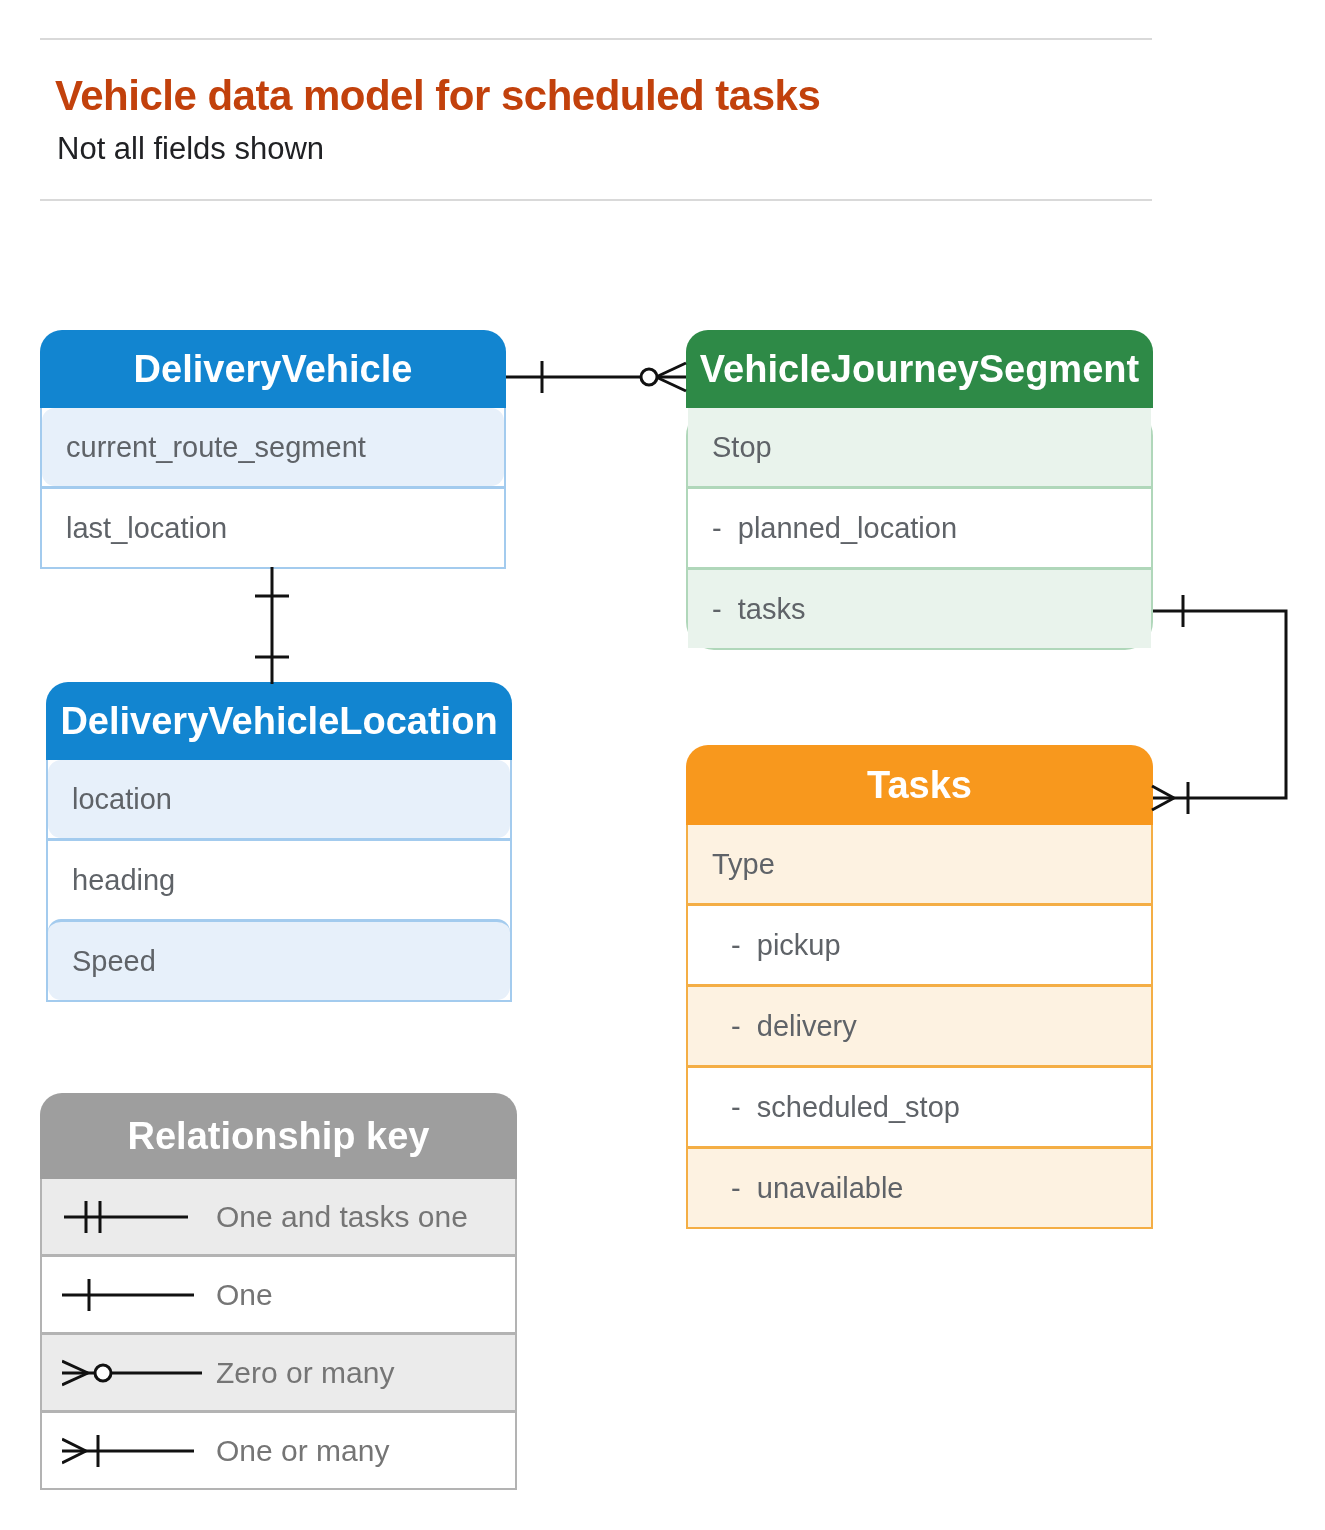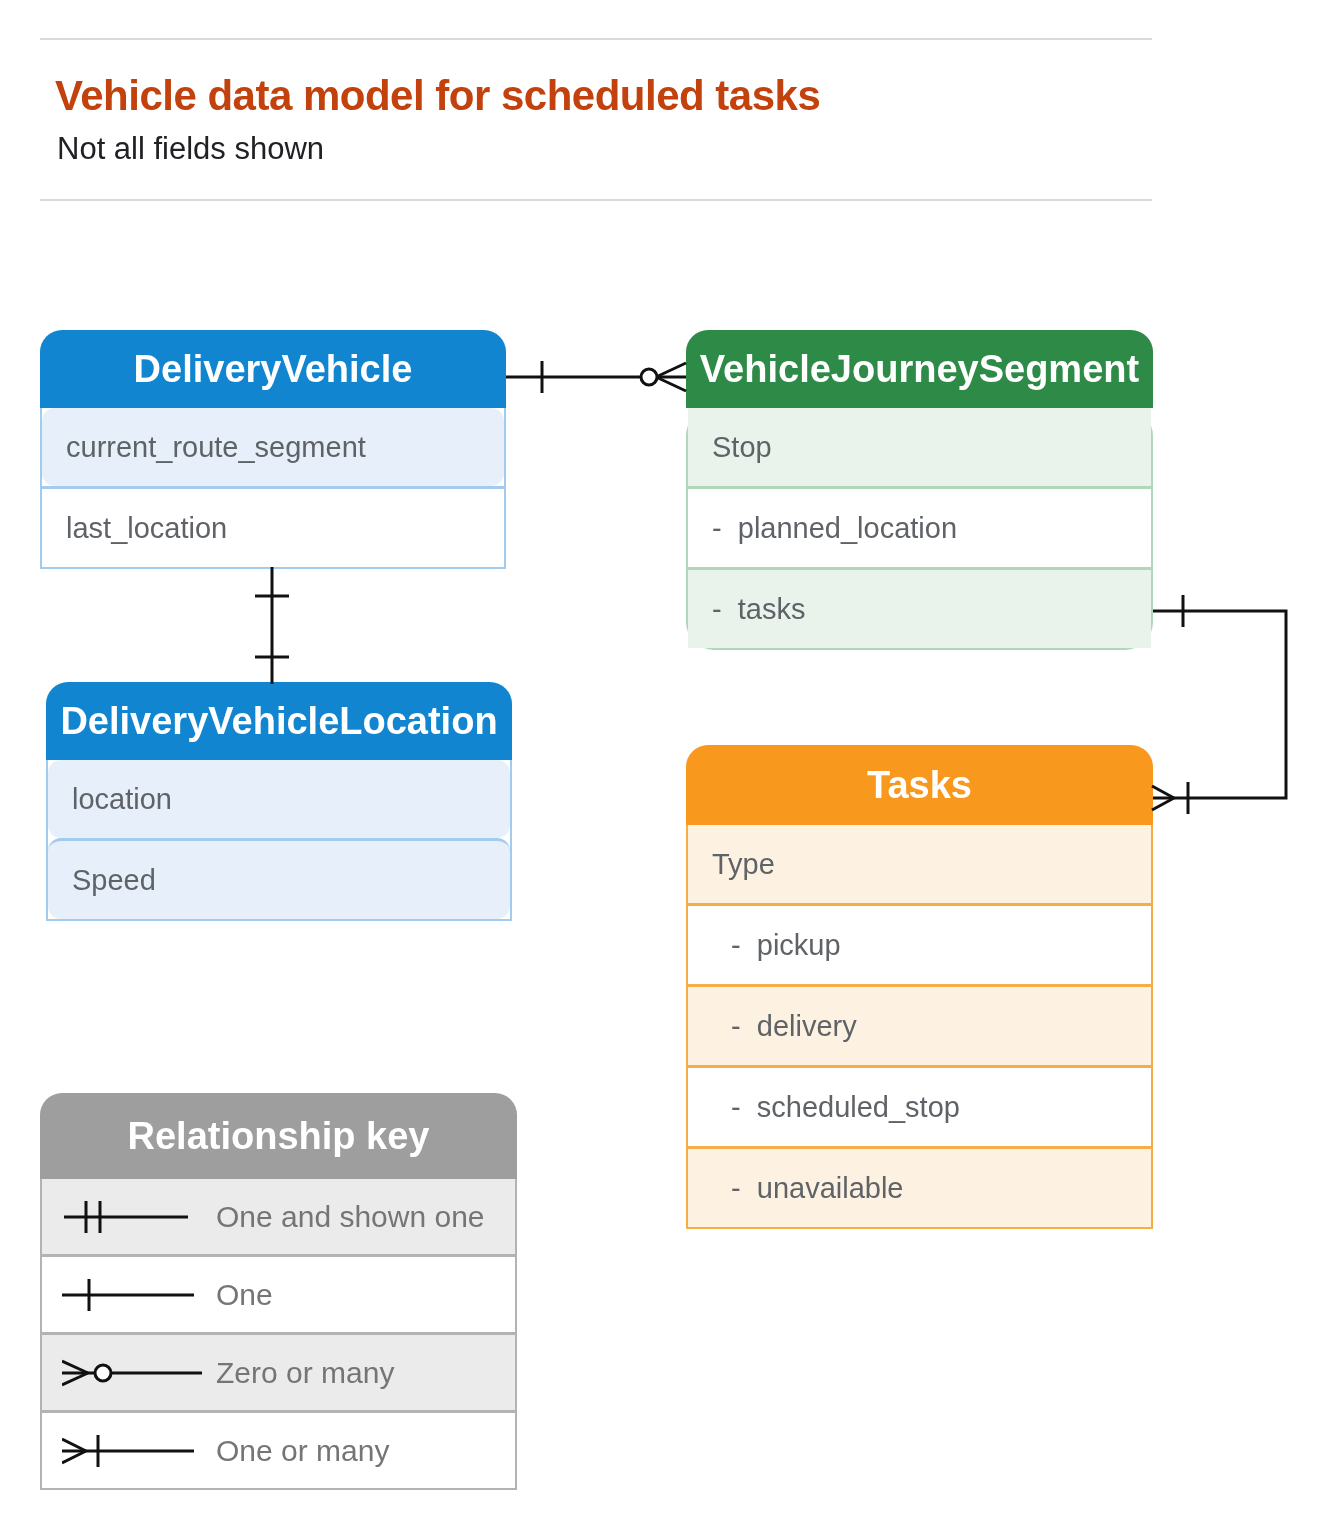--- a/index.html
+++ b/index.html
@@ -136,20 +136,21 @@
       <div class="row alt">Stop</div>
       <div class="row">-  planned_location</div>
       <div class="row alt">-  tasks</div>
     </div>
   </div>
 
   <div class="entity blue" id="ent-deliveryvehiclelocation">
     <div class="entity-header">DeliveryVehicleLocation</div>
     <div class="entity-body">
       <div class="row alt">location</div>
+      <div class="row">heading</div>
       <div class="row alt">Speed</div>
     </div>
   </div>
 
   <div class="entity orange" id="ent-tasks">
     <div class="entity-header">Tasks</div>
     <div class="entity-body">
       <div class="row alt">Type</div>
       <div class="row indent">-  pickup</div>
       <div class="row alt indent">-  delivery</div>
@@ -162,21 +163,21 @@
     <div class="entity-header">Relationship key</div>
     <div class="entity-body">
       <div class="row alt">
         <span class="sym">
           <svg width="150" height="46" viewBox="0 0 150 46">
             <line class="symline" x1="2" y1="23" x2="126" y2="23"></line>
             <line class="symline" x1="24" y1="7" x2="24" y2="39"></line>
             <line class="symline" x1="38" y1="7" x2="38" y2="39"></line>
           </svg>
         </span>
-        <span>One and shown one</span>
+        <span>One and tasks one</span>
       </div>
       <div class="row">
         <span class="sym">
           <svg width="150" height="46" viewBox="0 0 150 46">
             <line class="symline" x1="0" y1="23" x2="132" y2="23"></line>
             <line class="symline" x1="27" y1="7" x2="27" y2="39"></line>
           </svg>
         </span>
         <span>One</span>
       </div>

